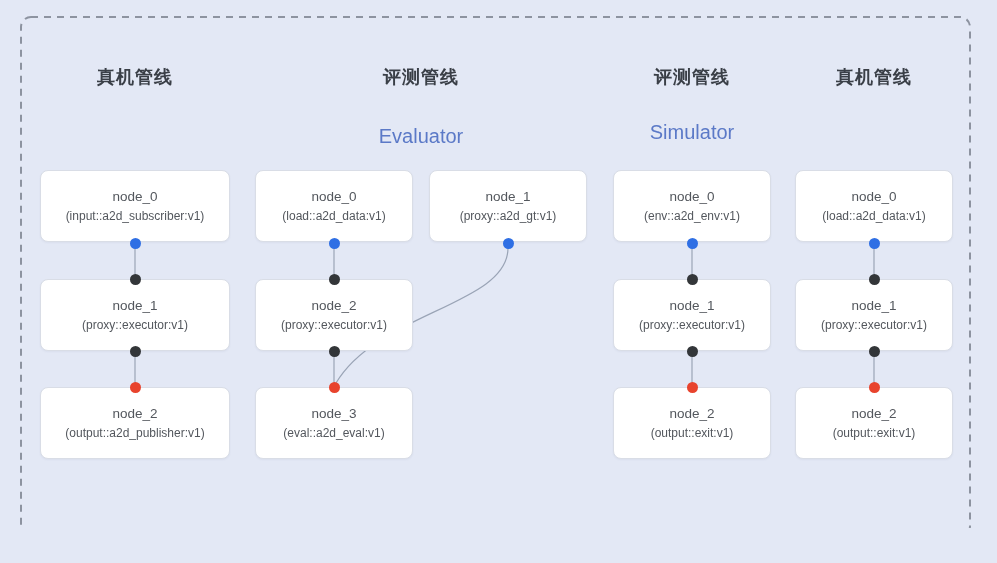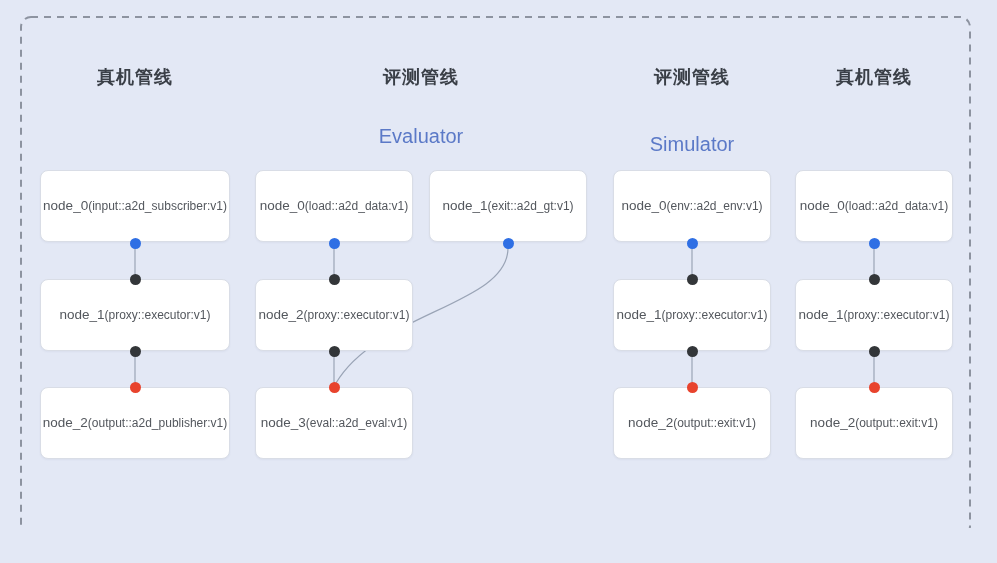--- a/index.html
+++ b/index.html
@@ -12,21 +12,21 @@
   .stage{position:relative;width:997px;height:528px;background:var(--bg);overflow:hidden;}
   .edges{position:absolute;left:0;top:0;z-index:1;}
   .edges line,.edges path{stroke:var(--edge);stroke-width:1.2;fill:none;}
   .edges .group-border{stroke:var(--dash);stroke-width:2;fill:none;stroke-dasharray:7 6;}
   .title-zh{position:absolute;z-index:3;text-align:center;font-size:18px;font-weight:700;
     color:var(--zh);line-height:24px;letter-spacing:1px;}
   .title-en{position:absolute;z-index:3;text-align:center;font-size:20px;font-weight:400;
     color:var(--en);line-height:30px;}
   .node{position:absolute;z-index:2;height:72px;background:var(--node-bg);
     border:1px solid var(--node-border);border-radius:8px;box-sizing:border-box;
-    display:flex;flex-direction:row;align-items:center;justify-content:center;
+    display:flex;flex-direction:column;align-items:center;justify-content:center;
     box-shadow:0 1px 2px rgba(40,60,100,0.05);}
   .node-title{font-size:13.5px;color:var(--txt);line-height:20px;}
   .node-type{font-size:12px;color:var(--txt);line-height:19px;}
   .port{position:absolute;z-index:4;width:11px;height:11px;border-radius:50%;}
   .port.blue{background:var(--blue);}
   .port.black{background:var(--black);}
   .port.red{background:var(--red);}
 </style>
 </head>
 <body>
@@ -49,21 +49,21 @@
     <line x1="874" y1="243" x2="874" y2="279"></line>
     <line x1="874" y1="351" x2="874" y2="387"></line>
   </svg>
 
   <div class="title-zh" style="left:40px;top:65px;width:190px">真机管线</div>
 
   <div class="title-zh" style="left:255px;top:65px;width:332px">评测管线</div>
   <div class="title-en" style="left:255px;top:121px;width:332px">Evaluator</div>
 
   <div class="title-zh" style="left:613px;top:65px;width:158px">评测管线</div>
-  <div class="title-en" style="left:613px;top:129px;width:158px">Simulator</div>
+  <div class="title-en" style="left:613px;top:117px;width:158px">Simulator</div>
 
   <div class="title-zh" style="left:795px;top:65px;width:158px">真机管线</div>
 
   <div class="node" style="left:40px;top:170px;width:190px">
     <div class="node-title">node_0</div>
     <div class="node-type">(input::a2d_subscriber:v1)</div>
   </div>
   <div class="node" style="left:40px;top:279px;width:190px">
     <div class="node-title">node_1</div>
     <div class="node-type">(proxy::executor:v1)</div>
@@ -72,21 +72,21 @@
     <div class="node-title">node_2</div>
     <div class="node-type">(output::a2d_publisher:v1)</div>
   </div>
 
   <div class="node" style="left:255px;top:170px;width:158px">
     <div class="node-title">node_0</div>
     <div class="node-type">(load::a2d_data:v1)</div>
   </div>
   <div class="node" style="left:429px;top:170px;width:158px">
     <div class="node-title">node_1</div>
-    <div class="node-type">(exit::a2d_gt:v1)</div>
+    <div class="node-type">(proxy::a2d_gt:v1)</div>
   </div>
   <div class="node" style="left:255px;top:279px;width:158px">
     <div class="node-title">node_2</div>
     <div class="node-type">(proxy::executor:v1)</div>
   </div>
   <div class="node" style="left:255px;top:387px;width:158px">
     <div class="node-title">node_3</div>
     <div class="node-type">(eval::a2d_eval:v1)</div>
   </div>
 

